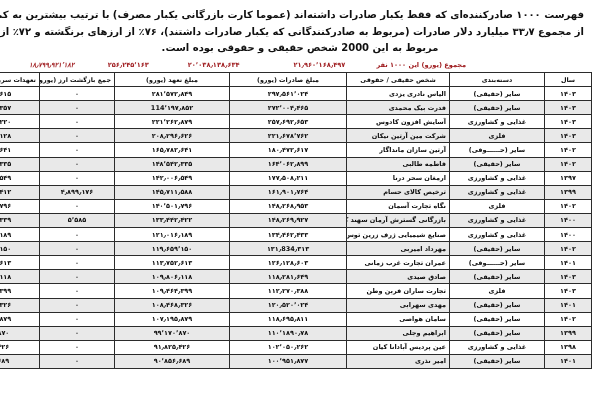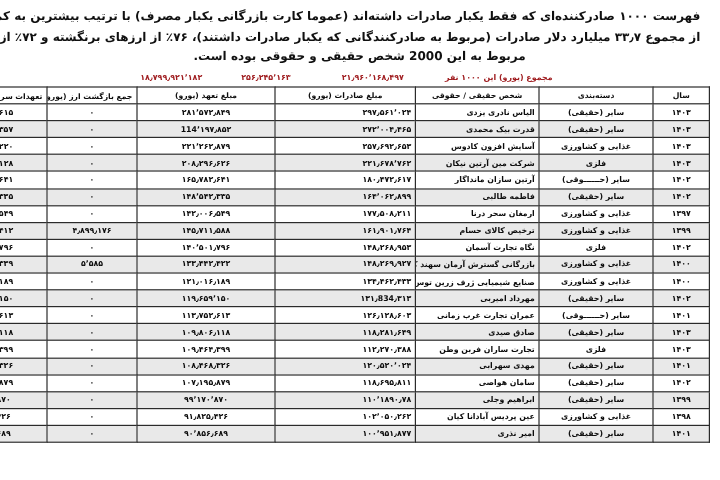--- a/index.html
+++ b/index.html
@@ -69,21 +69,21 @@
   .totals-strip .spacer-year { width: 40px; }
   .totals-strip .spacer-cat  { width: 88px; }
   .t-label {
     width: 96px;
     text-align: left;
     padding-left: 2px;
   }
   .t-exports     { width: 110px; margin-top: 24px; }
   .t-commitment  { width: 108px; }
   .t-returned    { width: 68px; }
-  .t-unfulfilled { width: 90px; }
+  .t-unfulfilled { width: 90px; font-style: italic; }
 
   
   .table-wrap {
     padding: 0 8px;
     box-sizing: border-box;
   }
   table.data {
     border-collapse: collapse;
     width: 584px;
     table-layout: fixed;
@@ -110,21 +110,21 @@
     background: #e9e9e9;
   }
   table.data tbody td {
     font-weight: bold;
   }
 
   
   .col-year       { width: 40px;  text-align: center; }
   .col-category   { width: 88px;  text-align: center; margin-top: 12px; }
   .col-person     { width: 96px;  text-align: right; }
-  .col-exports    { width: 110px; }
+  .col-exports    { width: 110px; text-align: center; }
   .col-commitment { width: 108px; text-align: center; }
   .col-returned   { width: 68px;  text-align: center; }
   .col-unfulfilled{ width: 90px;  text-align: center; }
 
   
   .clip-mask {
     position: absolute;
     left: 0;
     bottom: 0;
     width: 600px;
@@ -141,20 +141,21 @@
     <p class="l1">فهرست ۱۰۰۰ صادرکننده‌ای که فقط یکبار صادرات داشته‌اند (عموما کارت بازرگانی یکبار مصرف) با ترتیب بیشترین به کمترین «تعهدات سررسید شدهٔ ایفا نشده»:</p>
     <p class="l2">از مجموع ۳۳٫۷ میلیارد دلار صادرات (مربوط به صادرکنندگانی که یکبار صادرات داشتند)، ۷۶٪ از ارزهای برنگشته و ۷۲٪ از کل تعهدات سررسید شدهٔ ایفا نشده</p>
     <p class="l3">مربوط به این 2000 شخص حقیقی و حقوقی بوده است.</p>
   </div>
 
   <div class="totals-strip">
     <div class="t-cell spacer-year"></div>
     <div class="t-cell spacer-cat"></div>
     <div class="t-cell t-label">مجموع (یورو) این ۱۰۰۰ نفر</div>
     <div class="t-cell t-exports">۲۱٫۹۶۰٬۱۶۸٫۴۹۷</div>
+    <div class="t-cell t-commitment">۲۰٬۰۳۸٫۱۳۸٫۶۳۴</div>
     <div class="t-cell t-returned">۲۵۶٫۲۴۵٬۱۶۳</div>
     <div class="t-cell t-unfulfilled">۱۸٫۷۹۹٫۹۲۱٬۱۸۲</div>
   </div>
 
   <div class="table-wrap">
     <table class="data">
       <thead>
         <tr>
           <th class="col-year">سال</th>
           <th class="col-category">دسته‌بندی</th>

